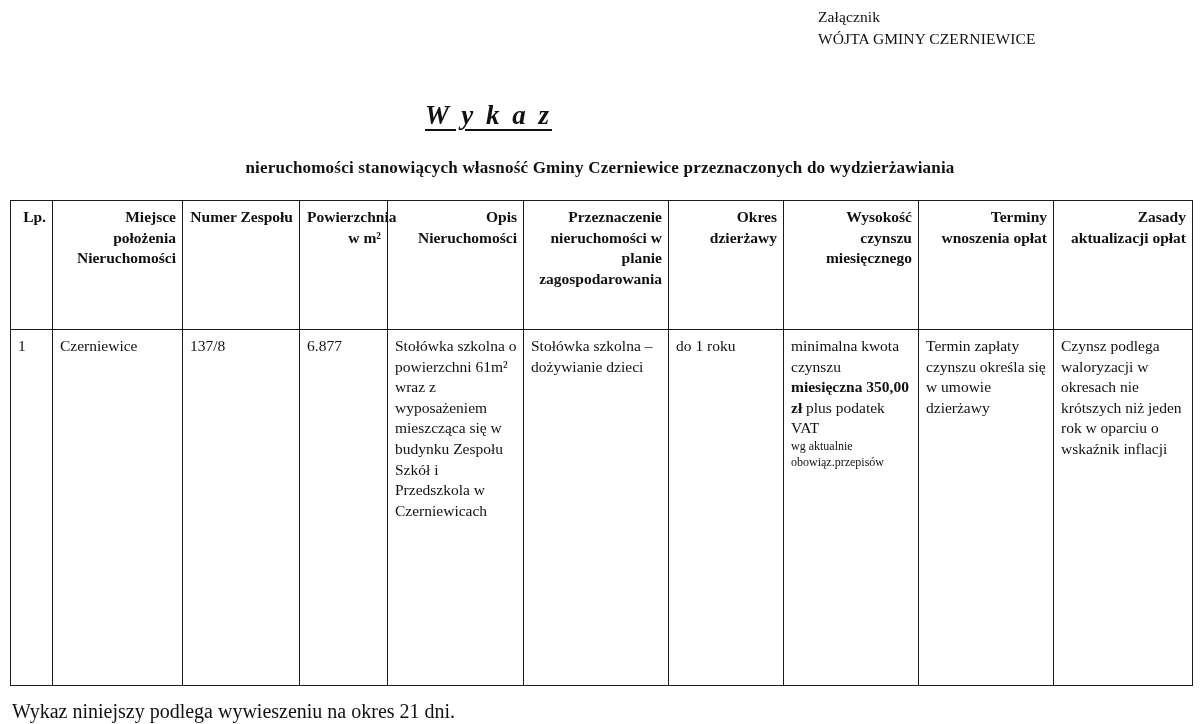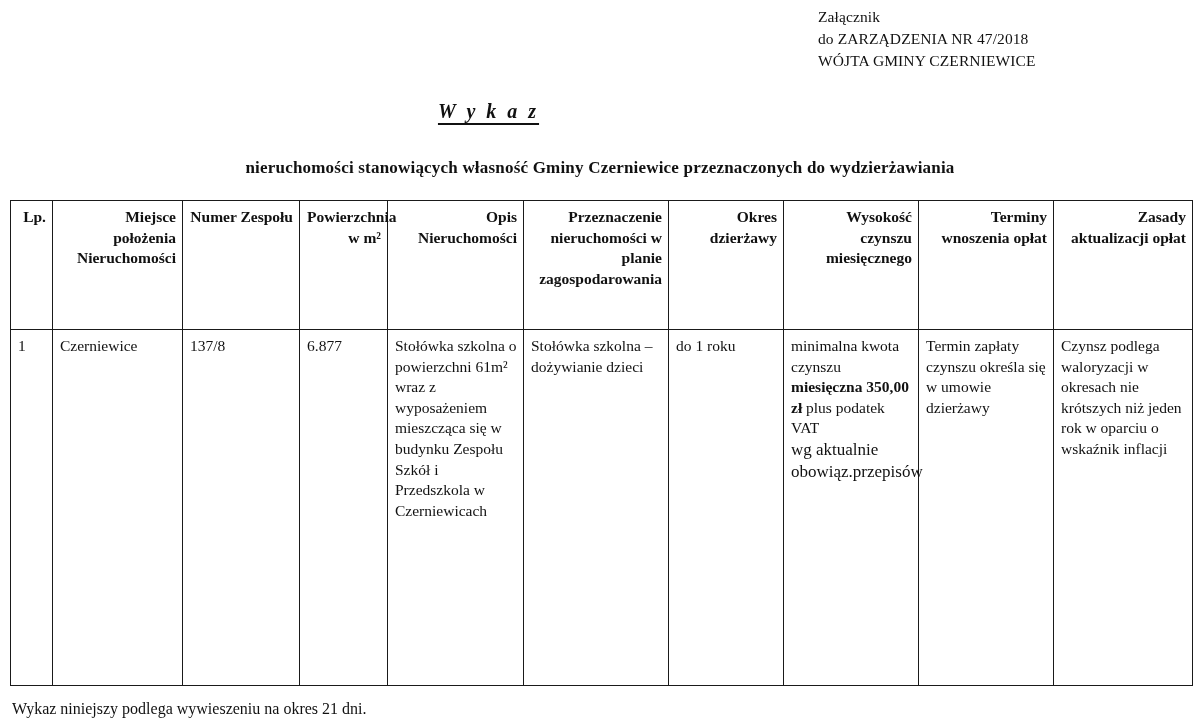--- a/index.html
+++ b/index.html
@@ -35,21 +35,21 @@
   }
   
   .doc-title {
     position: absolute;
     top: 100px;
     left: 0;
     width: 977px;
     text-align: center;
     font-style: italic;
     font-weight: bold;
-    font-size: 20px;
+    font-size: 27px;
     letter-spacing: 3px;
     text-decoration: underline;
     text-underline-offset: 5px;
   }
   .doc-subtitle {
     position: absolute;
     top: 158px;
     left: 0;
     width: 1200px;
     text-align: center;
@@ -88,43 +88,42 @@
   .c2 { width: 117px; }
   .c3 { width: 88px; }
   .c4 { width: 136px; }
   .c5 { width: 145px; }
   .c6 { width: 115px; }
   .c7 { width: 135px; }
   .c8 { width: 135px; }
   .c9 { width: 139px; }
   .w-break { word-break: break-word; }
   .small {
-    font-size: 17px;
+    font-size: 12px;
     line-height: 1.3;
   }
   .bold { font-weight: bold; }
   .nowrap-line { display: block; }
   .pad-top-lg { padding-top: 28px; }
 
   
   .footer-note {
     position: absolute;
     top: 700px;
     left: 12px;
-    font-size: 16px;
+    font-size: 20px;
   }
 </style>
 </head>
 <body>
 
 <div class="page">
 
   <div class="header-block">
     <div>Załącznik</div>
-    <div>do ZARZĄDZENIA NR 47/2018</div>
     <div> WÓJTA GMINY CZERNIEWICE</div>
   </div>
 
   <div class="doc-title">W y k a z</div>
   <div class="doc-subtitle">nieruchomości stanowiących własność Gminy Czerniewice przeznaczonych do wydzierżawiania</div>
 
   <table class="wykaz">
     <colgroup>
       <col class="c0">
         <col class="c1">

